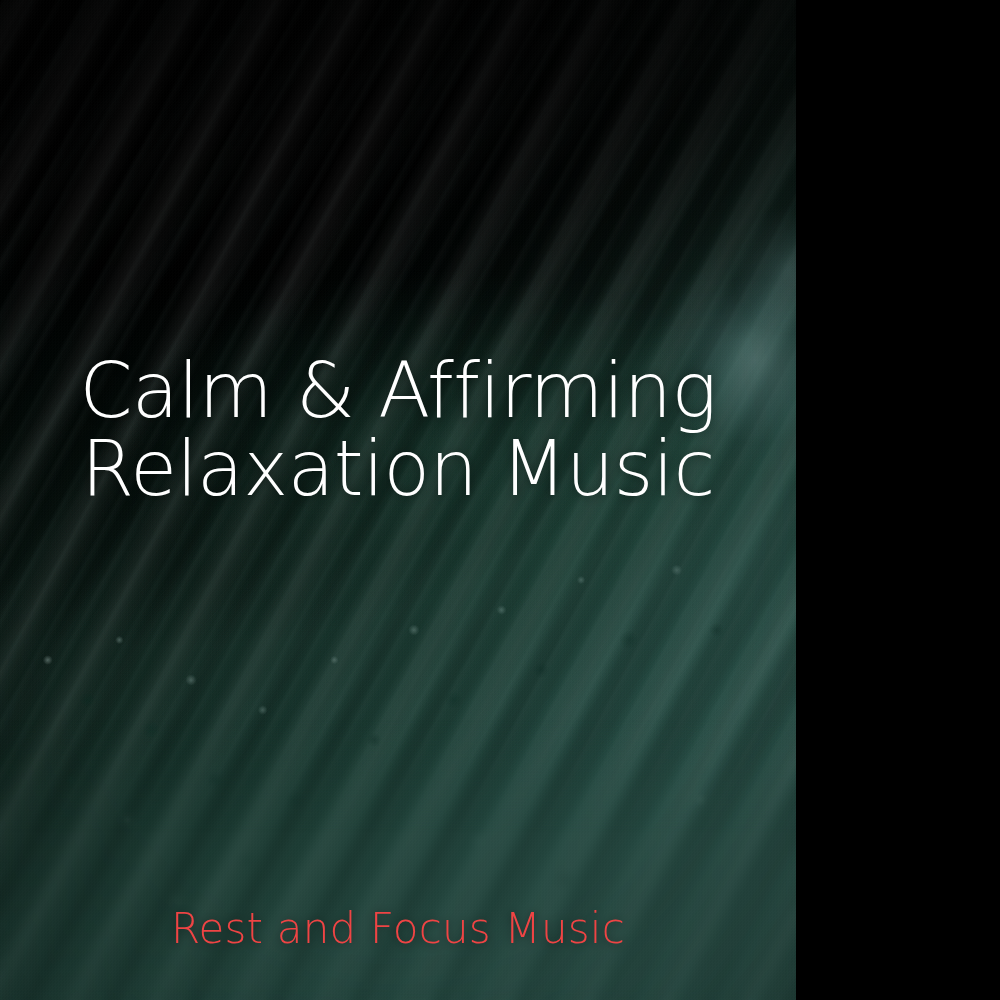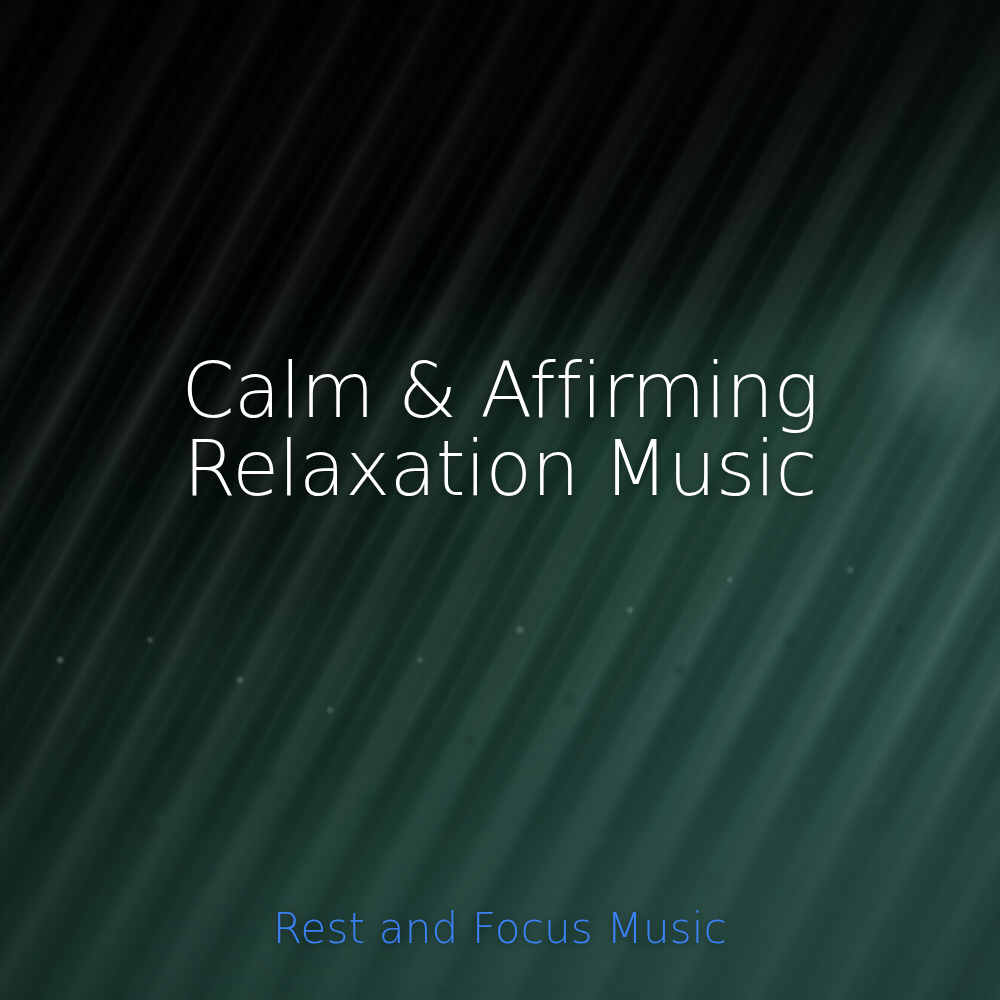--- a/index.html
+++ b/index.html
@@ -3,21 +3,21 @@
 <meta charset="utf-8">
 <title>Album Cover</title>
 <style>
   html, body {
     margin: 0;
     padding: 0;
     background: #000;
   }
   #cover {
     position: relative;
-    width: 1000px;
+    width: 796px;
     height: 1000px;
     overflow: hidden;
     background: #050a08;
     font-family: "DejaVu Sans", sans-serif;
   }
 
   
   .bg-layer {
     position: absolute;
     inset: 0;
@@ -222,21 +222,21 @@
     white-space: nowrap;
     text-shadow: 0 1px 10px rgba(0,0,0,0.45);
   }
 
   #subtitle {
     position: absolute;
     left: 0;
     right: 0;
     top: 905px;
     text-align: center;
-    color: #3b82f6;
+    color: #ef4444;
     font-family: "DejaVu Sans", sans-serif;
     font-weight: 300;
     font-size: 42px;
     line-height: 48px;
     letter-spacing: 0.2px;
     white-space: nowrap;
     text-shadow: 0 1px 8px rgba(0,0,0,0.45);
   }
 </style>
 </head>

